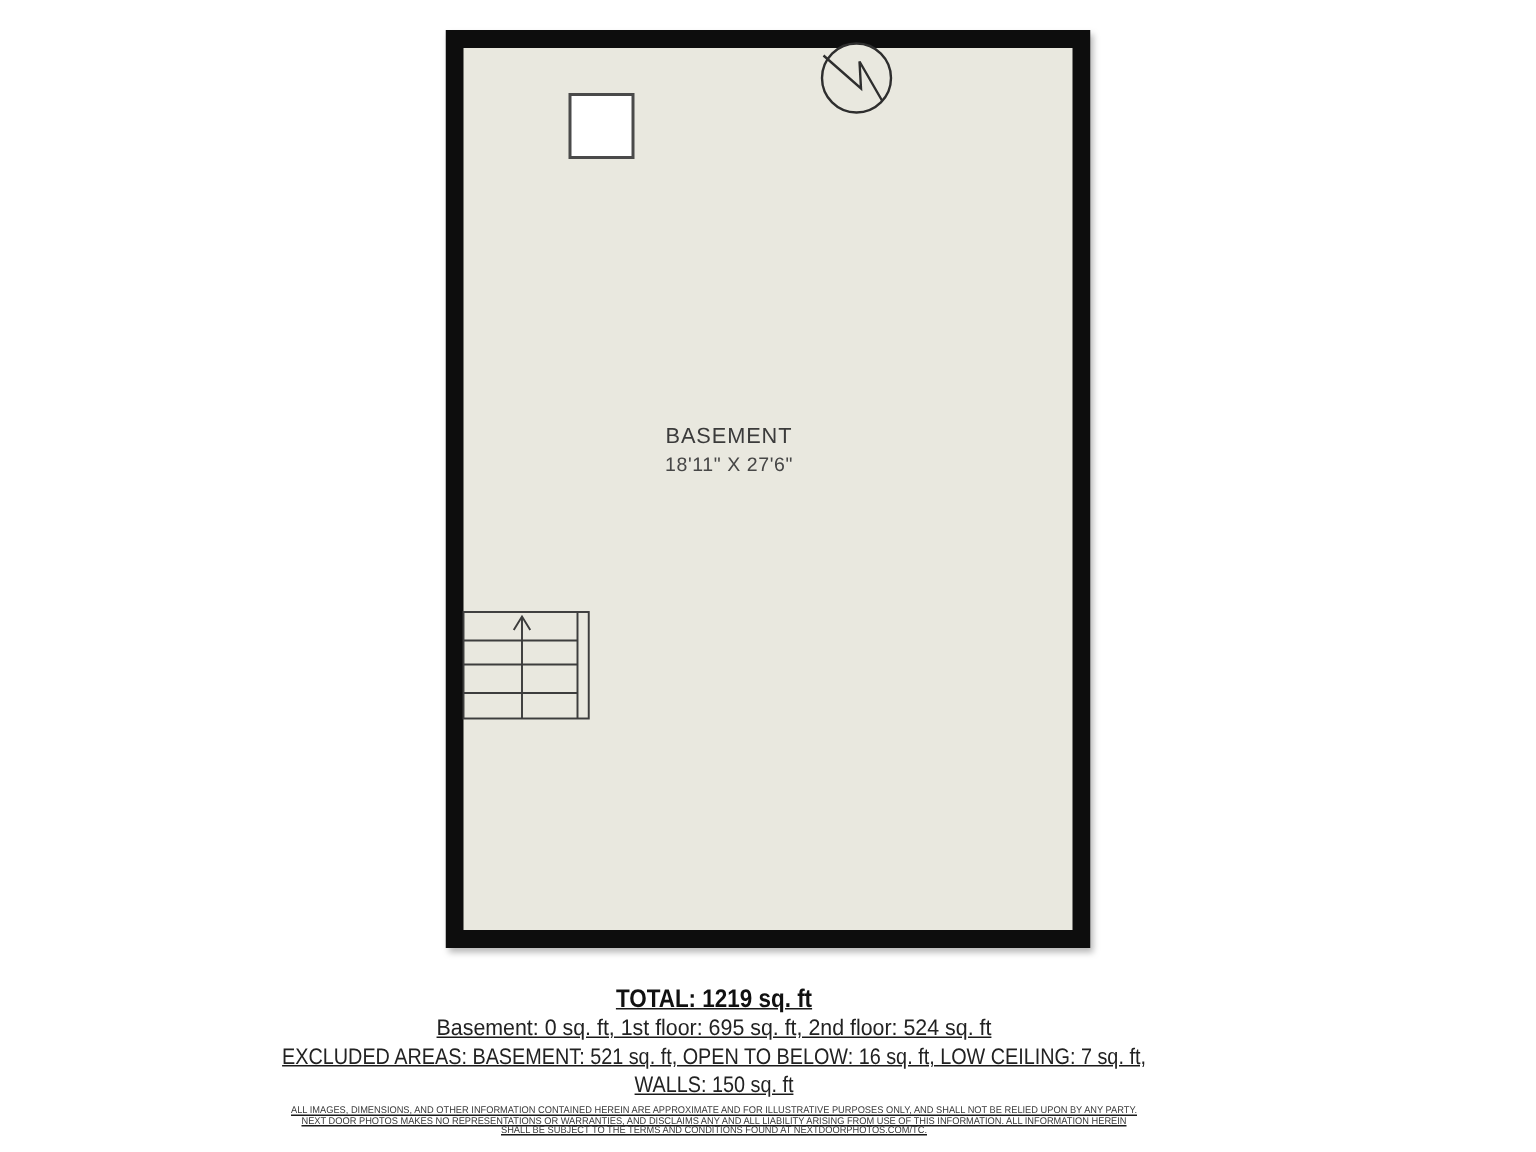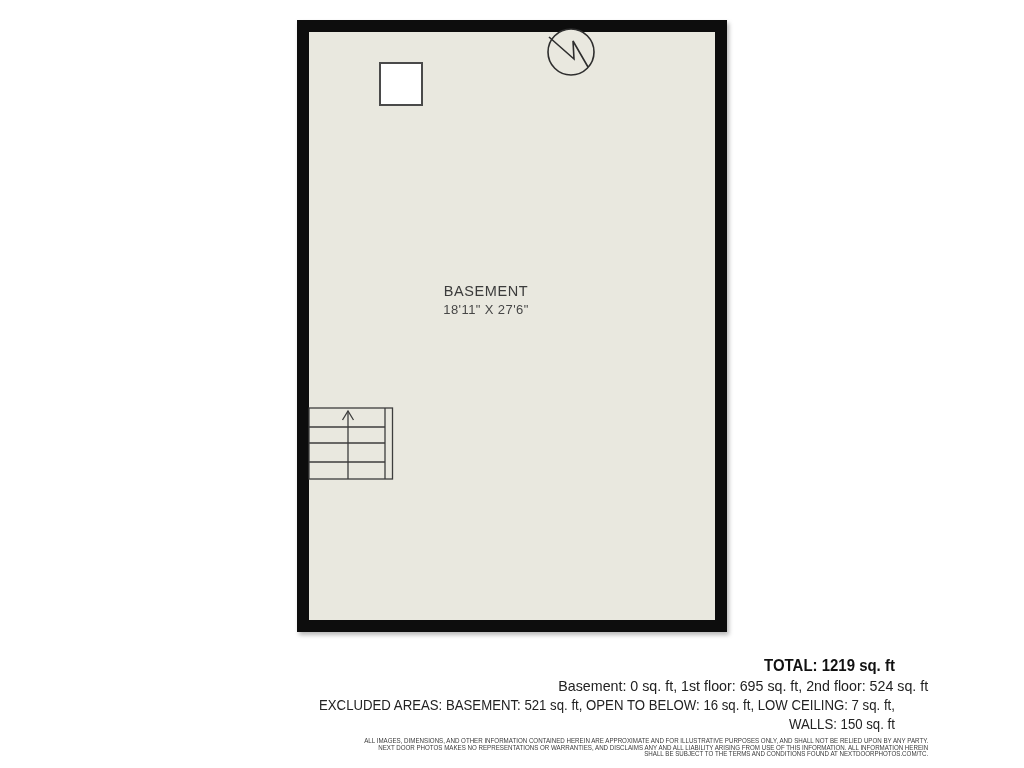--- a/index.html
+++ b/index.html
@@ -33,22 +33,23 @@
   .room-dims {
     font-size: 13px;
     line-height: 18px;
     letter-spacing: 0.4px;
     color: #474747;
   }
   .summary {
     position: absolute;
     left: 0; top: 656px;
     width: 952px;
-    text-align: right;
+    text-align: center;
     color: #1a1a1a;
+    text-decoration: underline;
   }
   .summary .total {
     font-size: 17px;
     font-weight: 700;
     line-height: 20px;
     transform: scaleX(0.88);
     transform-origin: 50% 50%;
     color: #111111;
   }
   .summary .floors {

